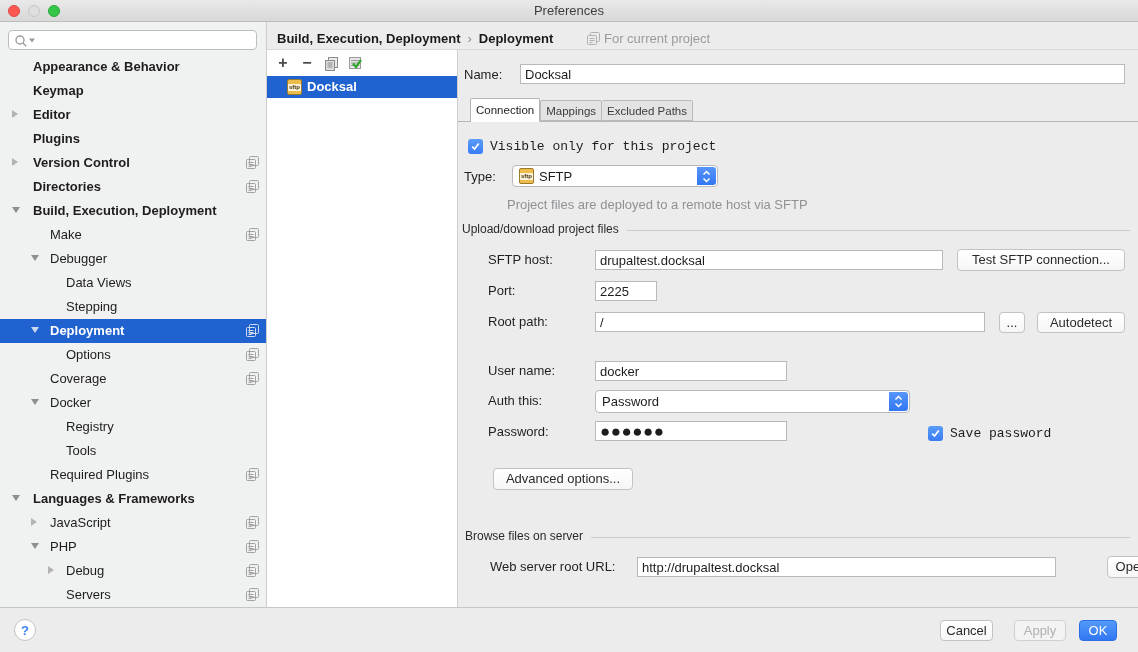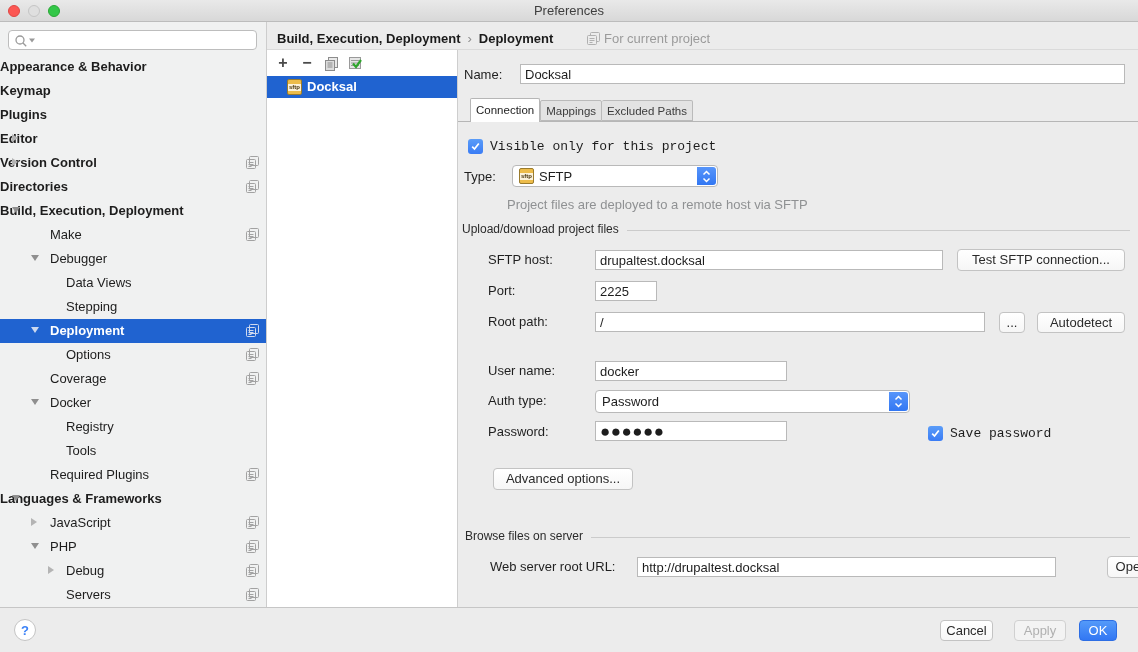--- a/index.html
+++ b/index.html
@@ -19,21 +19,21 @@
   
   .sidebar { position:absolute; left:0; top:0; width:267px; height:100%; background:#f0f1f1; border-right:1px solid #cdcdcd; }
   .searchbox { position:absolute; left:8px; top:8px; width:249px; height:20px; background:#fff; border:1px solid #bdbdbd; border-radius:4px; }
   .searchbox svg { position:absolute; left:5px; top:3px; }
   .tree { position:absolute; left:0; top:33px; right:0; }
   .tree-row { position:relative; height:24px; line-height:24px; }
   .tree-row.selected { background:#2063d0; }
   .tree-row .tree-label { display:block; white-space:nowrap; overflow:hidden; }
   .tree-row.bold .tree-label { font-weight:bold; }
   .tree-row.selected .tree-label { color:#fff; font-weight:bold; }
-  .lvl0 .tree-label { }
+  .lvl0 .tree-label { padding-left:33px; }
   .lvl1 .tree-label { padding-left:50px; }
   .lvl2 .tree-label { padding-left:66px; }
   .tri { position:absolute; top:8px; width:0; height:0; }
   .tri.down { border-left:4.5px solid transparent; border-right:4.5px solid transparent; border-top:6px solid #8f8f8f; }
   .tri.right { border-top:4.5px solid transparent; border-bottom:4.5px solid transparent; border-left:6px solid #b4b4b4; top:7px; }
   .selected .tri.down { border-top-color:#ccd8ef; }
   .lvl0 > .tri { left:12px; }
   .lvl1 > .tri { left:31px; }
   .lvl2 > .tri { left:48px; }
   .badge { position:absolute; right:7px; top:5px; color:#a2a2a2; }
@@ -110,25 +110,25 @@
         </svg>
       </div>
       <div class="tree" id="tree">
           <div class="tree-row lvl0 bold">
             <span class="tree-label">Appearance &amp; Behavior</span>
           </div>
           <div class="tree-row lvl0 bold">
             <span class="tree-label">Keymap</span>
           </div>
           <div class="tree-row lvl0 bold">
-            <span class="tree-label">Plugins</span>
-          </div>
-          <div class="tree-row lvl0 bold">
             <span class="tri right"></span>
             <span class="tree-label">Editor</span>
+          </div>
+          <div class="tree-row lvl0 bold">
+            <span class="tree-label">Plugins</span>
           </div>
           <div class="tree-row lvl0 bold">
             <span class="tri right"></span>
             <span class="tree-label">Version Control</span>
             <svg width="13" height="13" viewBox="0 0 13 13" class="badge">
               <rect x="3.5" y="0.5" width="9" height="9" rx="1" fill="none" stroke="currentColor"></rect>
               <rect x="0.5" y="3.5" width="9" height="9" rx="1" fill="none" stroke="currentColor"></rect>
               <path d="M2.5 6.5h5M2.5 8.5h5M2.5 10.5h3" stroke="currentColor" fill="none"></path>
             </svg>
           </div>
@@ -333,21 +333,21 @@
       <input class="field" style="left: 137px; top: 231px; width: 62px;" value="2225">
 
       <div class="lab" style="left:30px; top:262px;">Root path:</div>
       <input class="field" style="left: 137px; top: 262px; width: 390px;" value="/">
       <button class="btn" style="left:541px; top:262px; width:26px; height:21px;">...</button>
       <button class="btn" style="left:579px; top:262px; width:88px; height:21px;">Autodetect</button>
 
       <div class="lab" style="left:30px; top:311px;">User name:</div>
       <input class="field" style="left: 137px; top: 311px; width: 192px;" value="docker">
 
-      <div class="lab" style="left:30px; top:341px;">Auth type:</div>
+      <div class="lab" style="left:30px; top:341px;">Auth this:</div>
       <div class="select" style="left:137px; top:340px; width:315px; height:23px;">
         <span>Password</span>
         <span class="stepper">
           <svg width="9" height="13" viewBox="0 0 9 13">
               <path d="M1.5 4.5L4.5 1.5L7.5 4.5" stroke="#fff" stroke-width="1.5" fill="none"></path>
               <path d="M1.5 8.5L4.5 11.5L7.5 8.5" stroke="#fff" stroke-width="1.5" fill="none"></path>
             </svg>
         </span>
       </div>
 

